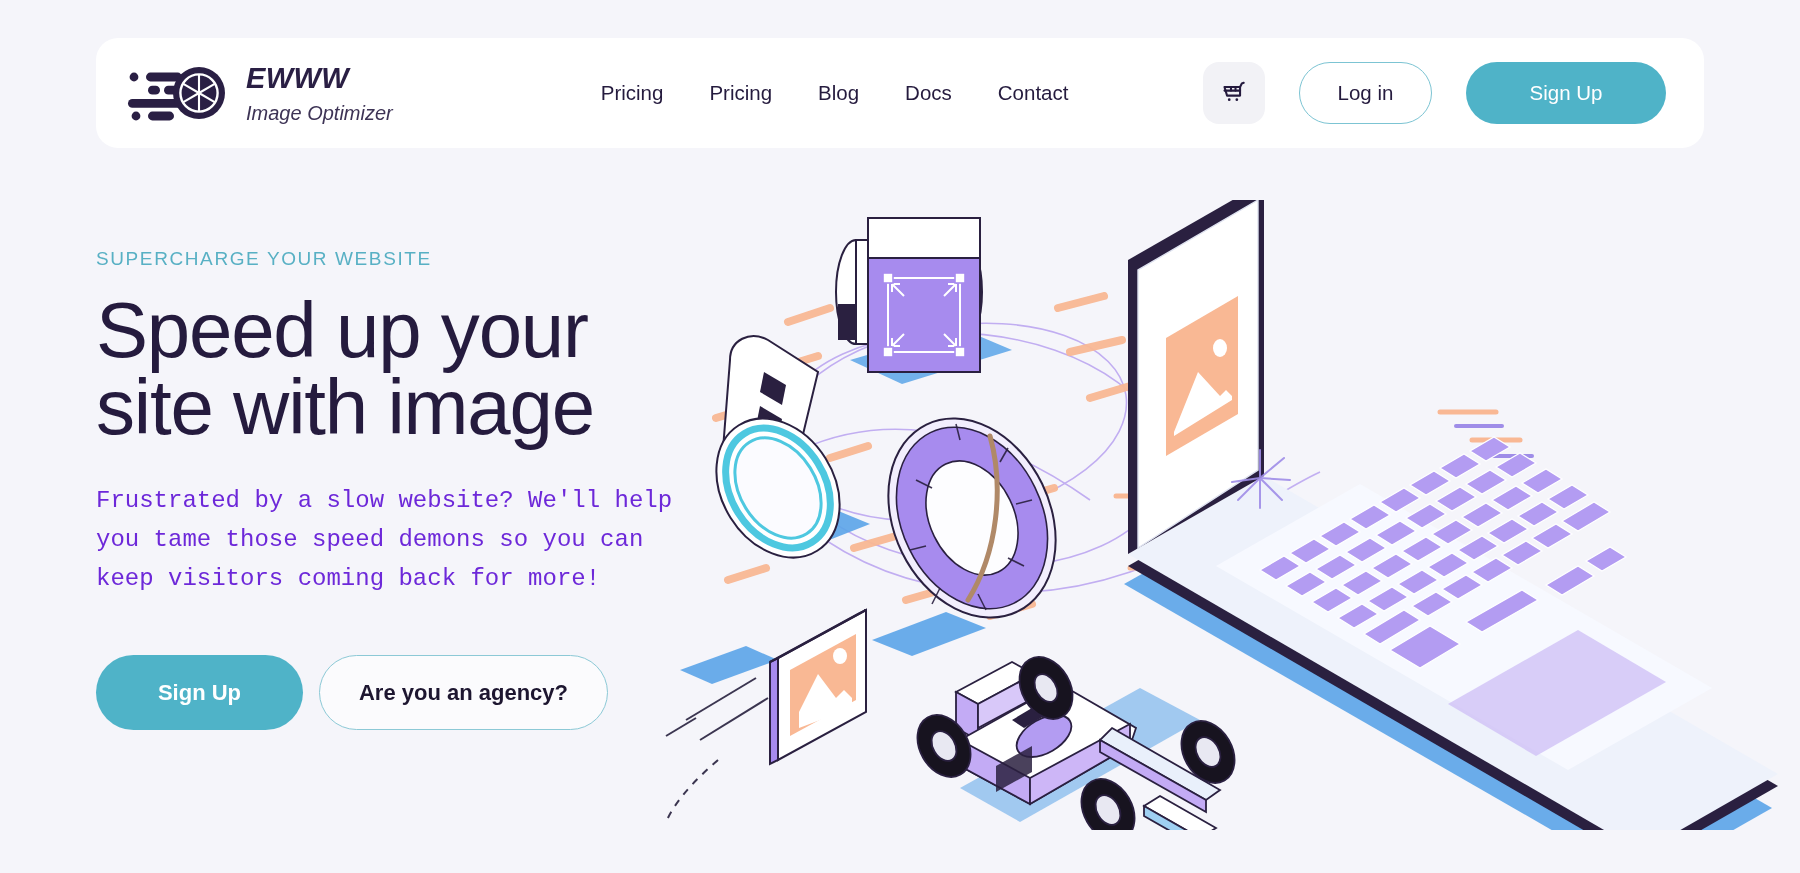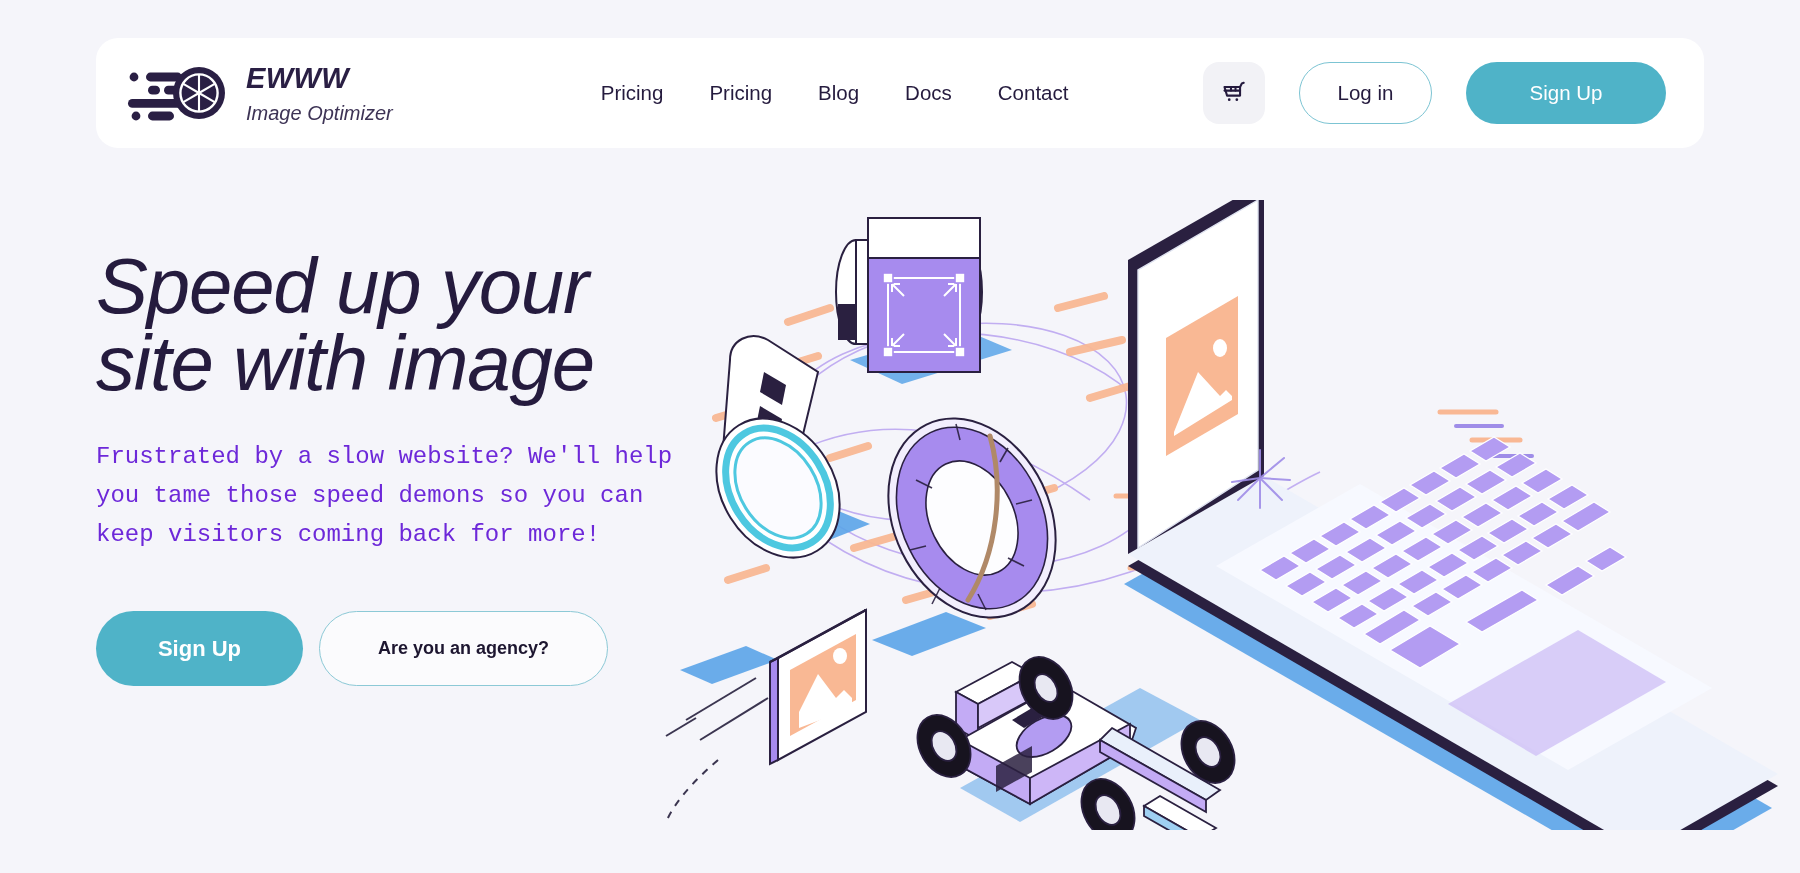--- a/index.html
+++ b/index.html
@@ -143,21 +143,20 @@
     margin-bottom: 22px;
   }
 
   .hero-title {
     font-size: 78px;
     line-height: 0.99;
     font-weight: 400;
     color: #251b3e;
     letter-spacing: -1.2px;
     margin-bottom: 36px;
-    font-style: italic;
   }
 
   .hero-sub {
     font-size: 24px;
     line-height: 1.62;
     color: #6d28d9;
     max-width: 590px;
     margin-bottom: 56px;
     font-family: Liberation Mono, monospace;
   }
@@ -175,21 +174,21 @@
     color: #ffffff;
     font-size: 22px;
     font-weight: 700;
   }
   .cta-agency {
     width: 289px;
     height: 75px;
     background: #fbfbfd;
     border: 1.6px solid #8cc9d6;
     color: #1d1630;
-    font-size: 18px;
+    font-size: 22px;
     font-weight: 700;
   }
 
   
   .hero-art {
     position: absolute;
     left: 660px;
     top: 200px;
     width: 1120px;
     height: 630px;
@@ -260,20 +259,21 @@
           <circle cx="7.6" cy="18.2" r="1.25" fill="#251b3e" stroke="none"></circle>
           <circle cx="14.6" cy="18.2" r="1.25" fill="#251b3e" stroke="none"></circle>
         </svg>
       </button>
       <button class="btn login-btn">Log in</button>
       <button class="btn signup-btn-top">Sign Up</button>
     </div>
   </header>
 
   <section class="hero-copy">
+    <div class="eyebrow">SUPERCHARGE YOUR WEBSITE</div>
     <h1 class="hero-title">
       <span>Speed up your</span><br>
       <span>site with image</span><br>
     </h1>
     <p class="hero-sub">Frustrated by a slow website? We'll help you tame those speed demons so you can keep visitors coming back for more!</p>
     <div class="cta-row">
       <button class="btn cta-signup">Sign Up</button>
       <button class="btn cta-agency">Are you an agency?</button>
     </div>
   </section>

